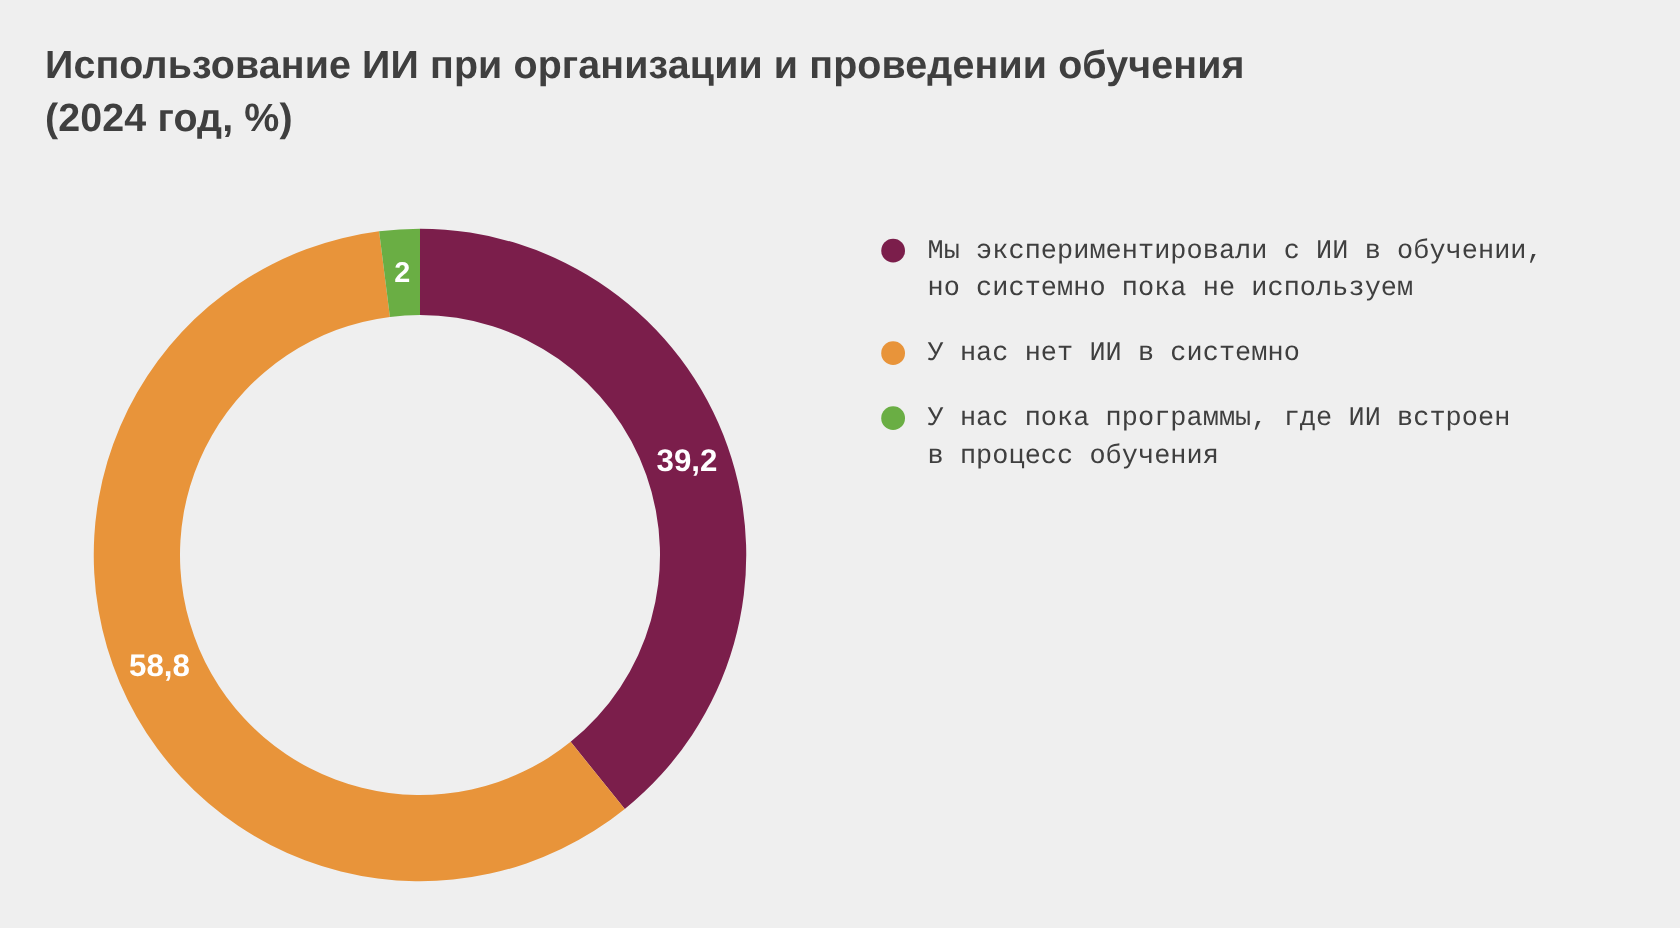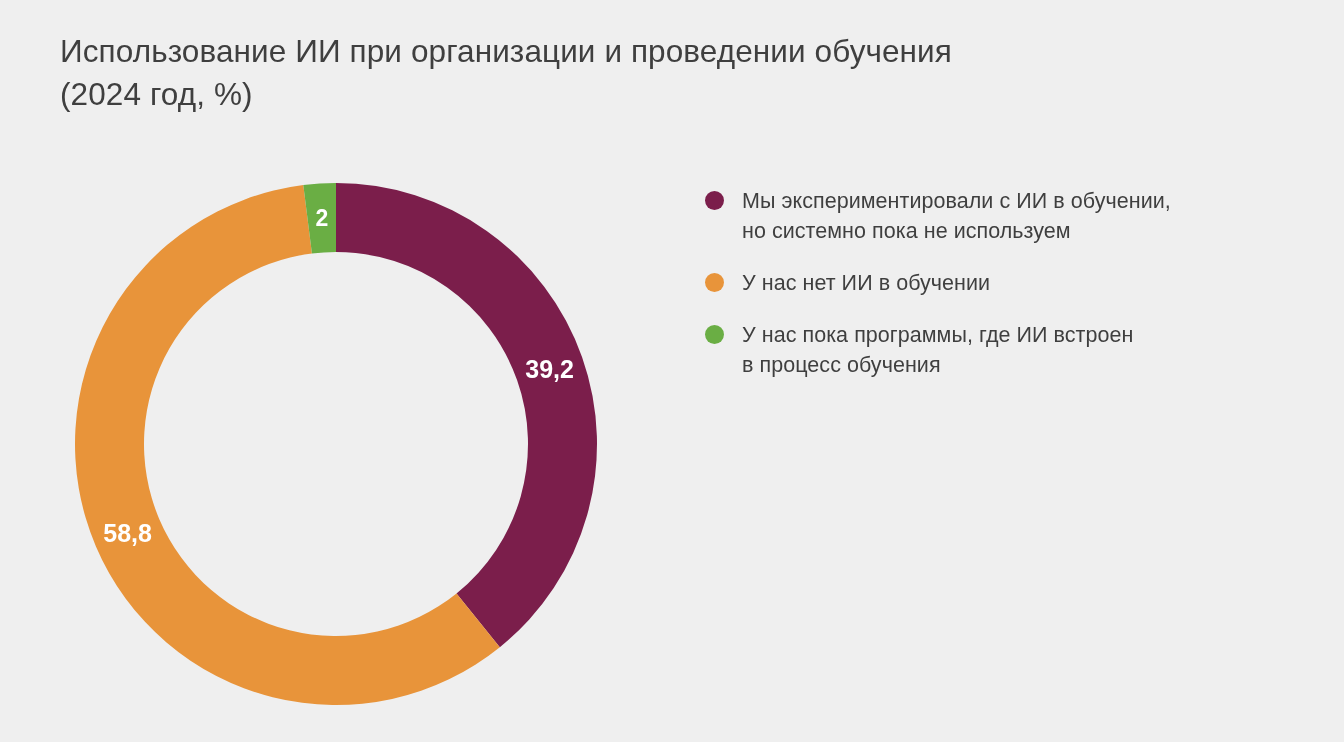--- a/index.html
+++ b/index.html
@@ -20,25 +20,24 @@
     inset: 0;
     background: #efefef;
   }
   .chart-title {
     position: absolute;
     left: 36px;
     top: 30px;
     width: 1180px;
     font-size: 31.5px;
     line-height: 43px;
-    font-weight: 400;
+    font-weight: 700;
     color: #3f3f3f;
     letter-spacing: 0.1px;
     white-space: pre-line;
-    margin-left: 24px;
   }
   .donut-wrap {
     position: absolute;
     left: 0px;
     top: 0px;
     width: 700px;
     height: 742px;
   }
   .donut-svg {
     position: absolute;
@@ -59,20 +58,21 @@
   .legend {
     position: absolute;
     left: 705px;
     top: 186px;
     width: 620px;
   }
   .legend-row {
     display: flex;
     align-items: flex-start;
     margin-bottom: 22px;
+    font-family: Liberation Mono, monospace;
   }
   .legend-row:last-child { margin-bottom: 0; }
   .legend-marker {
     width: 19px;
     height: 19px;
     border-radius: 50%;
     flex: 0 0 19px;
     margin-top: 5px;
   }
   .legend-label {
@@ -110,21 +110,21 @@
   <div class="legend">
 
     <div class="legend-row">
       <span class="legend-marker" style="background: rgb(123, 30, 75);"></span>
       <span class="legend-label">Мы экспериментировали с ИИ в обучении,
 но системно пока не используем</span>
     </div>
 
     <div class="legend-row">
       <span class="legend-marker" style="background: rgb(232, 148, 58);"></span>
-      <span class="legend-label">У нас нет ИИ в обучении</span>
+      <span class="legend-label">У нас нет ИИ в системно</span>
     </div>
 
     <div class="legend-row">
       <span class="legend-marker" style="background: rgb(106, 174, 68);"></span>
       <span class="legend-label">У нас пока программы, где ИИ встроен
 в процесс обучения</span>
     </div>
 
   </div>
 

